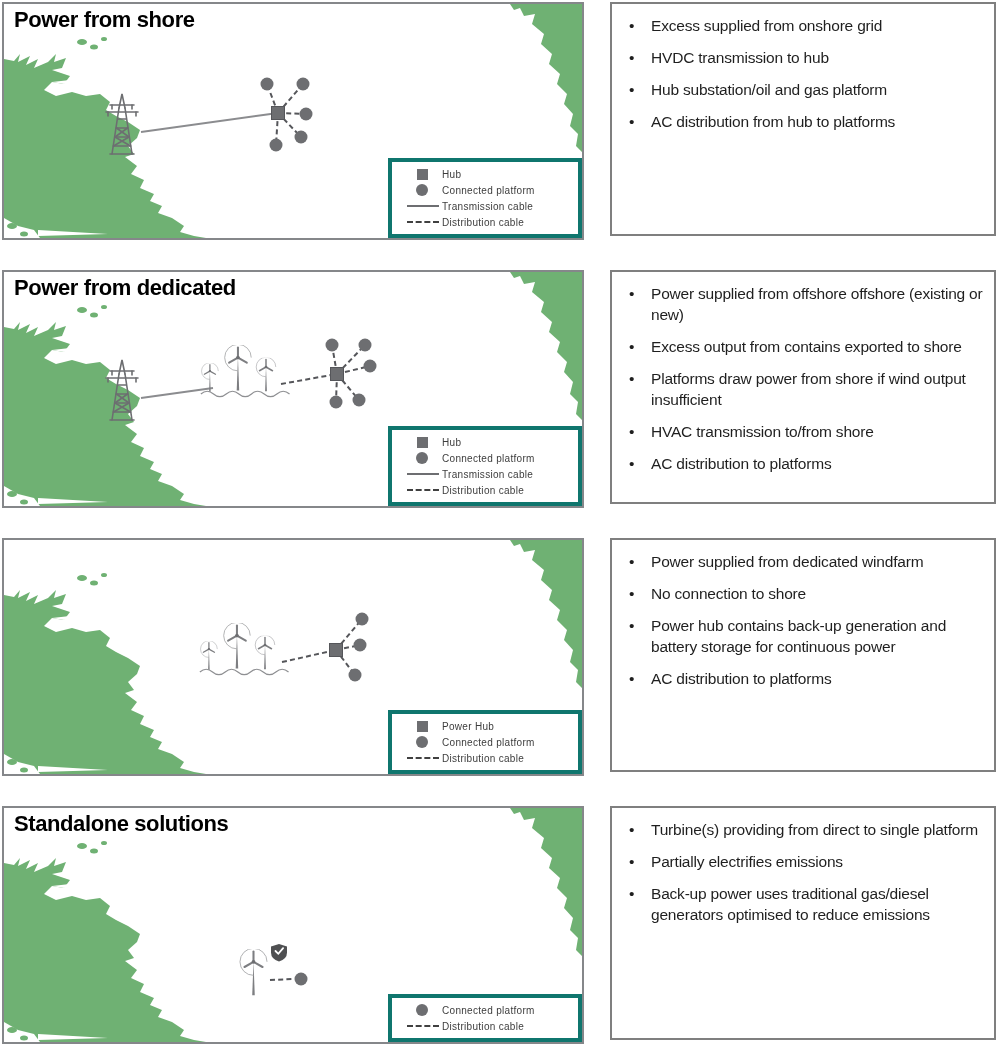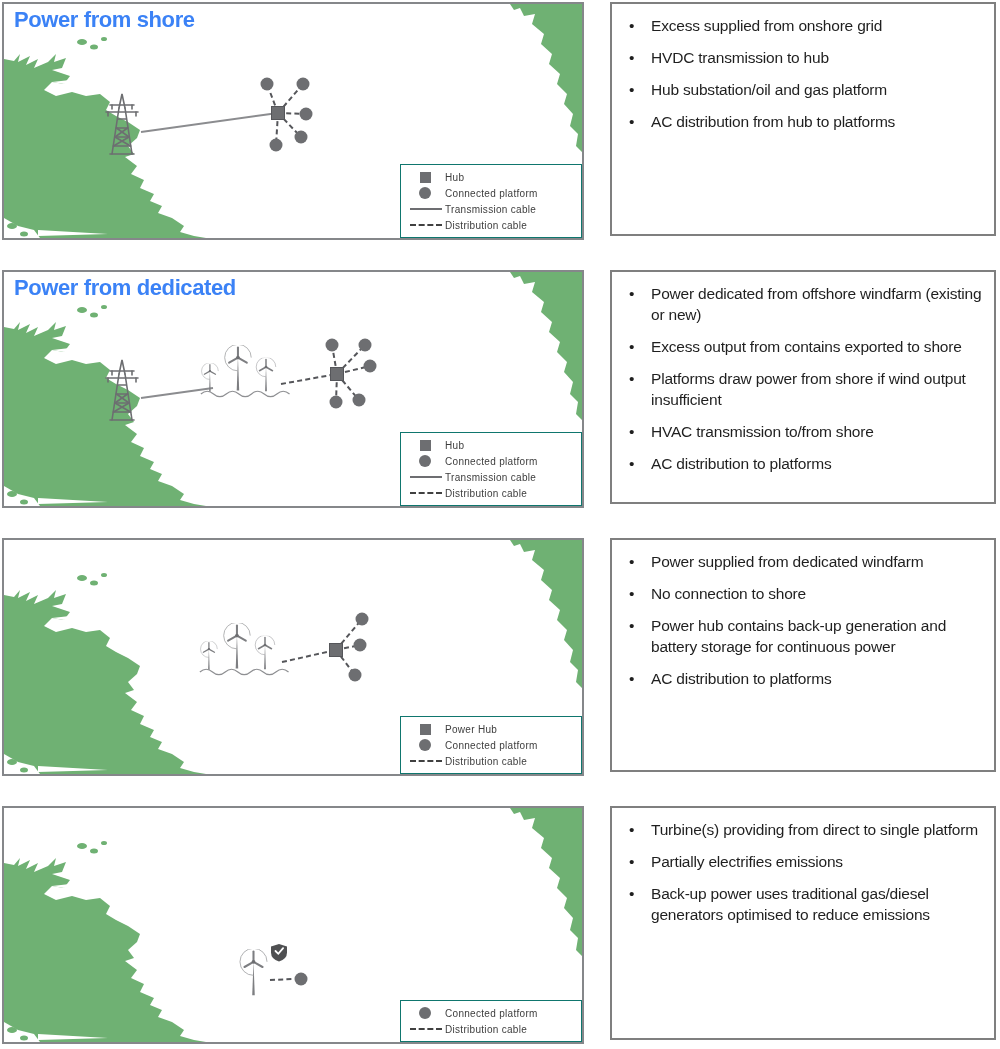--- a/index.html
+++ b/index.html
@@ -3,23 +3,23 @@
 <meta charset="utf-8">
 <style>
   html,body{margin:0;padding:0;background:#fff;}
   .page{position:relative;width:1000px;height:1049px;background:#fff;
         font-family:"Liberation Sans", sans-serif;overflow:hidden;}
   .row{position:absolute;left:0;width:1000px;height:238px;}
   .map-panel{position:absolute;left:2px;top:0;width:582px;height:238px;
              border:2px solid #85878a;box-sizing:border-box;background:#fff;overflow:hidden;}
   .map-svg{position:absolute;left:0;top:0;width:578px;height:234px;}
   .map-title{position:absolute;top:3px;left:10px;font-size:22px;font-weight:bold;
-             color:#3b82f6;letter-spacing:-0.4px;}
-  .legend{position:absolute;right:0;bottom:0;background:#fff;border:1px solid #0f766e;
-          width:170px;padding:4px 2px 4px 8px;}
+             color:#000000;letter-spacing:-0.4px;}
+  .legend{position:absolute;right:0;bottom:0;background:#fff;border:4px solid #0f766e;
+          width:170px;padding:4px 2px 4px 14px;}
   .legend-item{display:flex;align-items:center;height:16px;}
   .legend-swatch{width:36px;flex:0 0 36px;display:flex;align-items:center;}
   .sw-square{width:11px;height:11px;background:#6d6e71;margin-left:11px;}
   .sw-circle{width:12px;height:12px;border-radius:50%;background:#6d6e71;margin-left:10px;}
   .sw-solid{width:32px;height:0;border-top:2px solid #6d6e71;margin-left:1px;}
   .sw-dashed{width:32px;height:0;border-top:2px dashed #404040;margin-left:1px;}
   .legend-label{font-size:10px;color:#3d3d3d;letter-spacing:0.3px;white-space:nowrap;}
   .text-box{position:absolute;left:610px;top:0;width:386px;height:234px;
             border:2px solid #7f7f7f;box-sizing:border-box;background:#fff;
             padding:11px 10px 0 14px;}
@@ -200,21 +200,21 @@
             <span class="legend-swatch">
               <span class="sw-dashed"></span>
             </span>
             <span class="legend-label">Distribution cable</span>
           </div>
         </div>
     </div>
     <div class="text-box">
         <div class="bullet-item">
           <span class="bullet-dot">•</span>
-          <span class="bullet-text">Power dedicated from offshore windfarm (existing or new)</span>
+          <span class="bullet-text">Power supplied from offshore offshore (existing or new)</span>
         </div>
         <div class="bullet-item">
           <span class="bullet-dot">•</span>
           <span class="bullet-text">Excess output from contains exported to shore</span>
         </div>
         <div class="bullet-item">
           <span class="bullet-dot">•</span>
           <span class="bullet-text">Platforms draw power from shore if wind output insufficient</span>
         </div>
         <div class="bullet-item">
@@ -288,20 +288,21 @@
   <div class="row" style="top:806px">
     <div class="map-panel">
       <svg class="map-svg" viewBox="0 0 578 234">
         <use href="#sym-coast"></use>
         <g>
             <line x1="266" y1="172" x2="288" y2="171" stroke="#55565A" stroke-width="2" stroke-dasharray="5,3.2"></line>
             <use href="#sym-standalone" x="232" y="132" width="64" height="62"></use>
             <circle cx="297" cy="171" r="6.5" fill="#6D6E71"></circle>
           </g>
       </svg>
+      <div class="map-title">Standalone solutions</div>
       <div class="legend">
           <div class="legend-item">
             <span class="legend-swatch">
               <span class="sw-circle"></span>
             </span>
             <span class="legend-label">Connected platform</span>
           </div>
           <div class="legend-item">
             <span class="legend-swatch">
               <span class="sw-dashed"></span>

